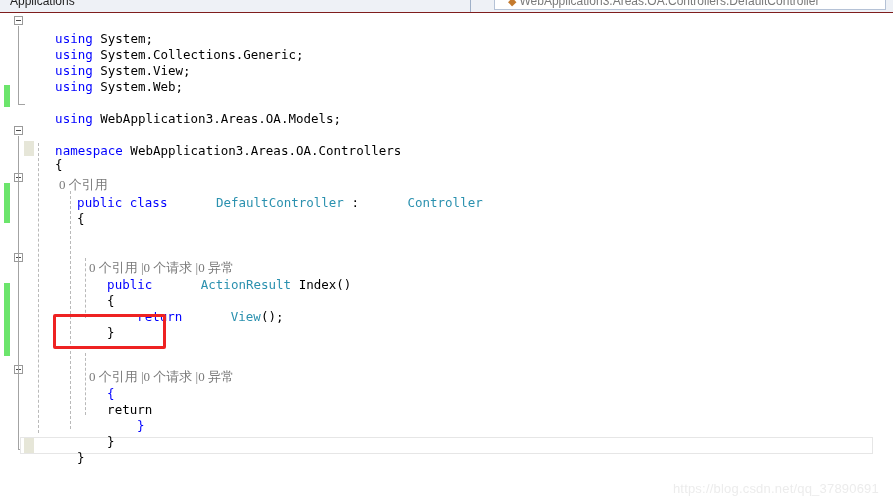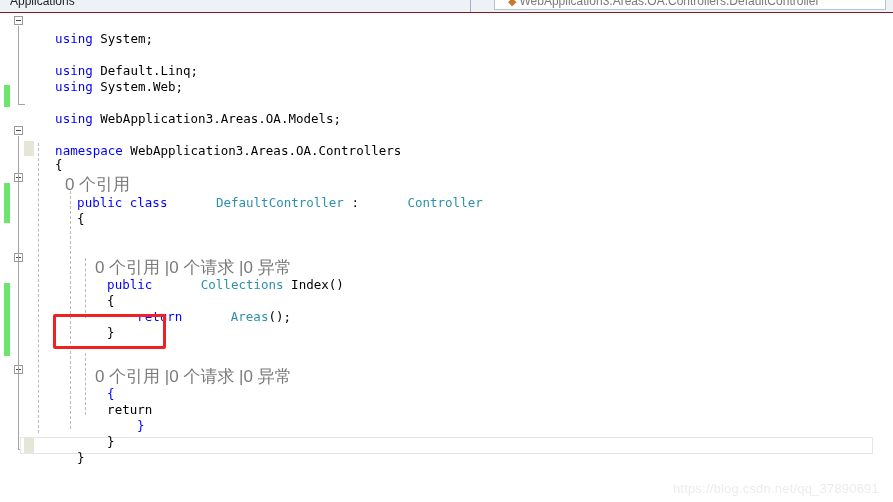--- a/index.html
+++ b/index.html
@@ -124,22 +124,22 @@
   .kw    { color: #0000ff; }
   .type  { color: #2b91af; padding-left: 41px; }
   .cmt   { color: #008000; }
   .attr  { color: #2b8a70; }
   .plain { color: #000000; }
 
   
   .codelens {
     position: absolute;
     white-space: pre;
-    font-family: Liberation Sans, sans-serif;
-    font-size: 17px;
+    font-family: Liberation Serif, serif;
+    font-size: 13px;
     line-height: 16px;
     color: #7a7a7a;
   }
 
   
   #currentline {
     position: absolute;
     left: 20px;
     width: 853px;
     height: 17px;
@@ -210,22 +210,25 @@
   <div class="guide" style="left:85px; top:245px; height:60px;"></div>
   <div class="guide" style="left:85px; top:340px; height:62px;"></div>
 
   <div class="bracematch" style="left:24px; top:128px; width:10px; height:15px;"></div>
   <div id="currentline" style="top:424px;"></div>
   <div class="bracematch" style="left:24px; top:425px; width:10px; height:15px;"></div>
 
   <div class="line" style="left:25px; top:2px;">
     <span class="kw">using</span><span class="plain"> System;</span>
   </div>
+  <div class="line" style="left:25px; top:18px;">
+    <span class="kw">using</span><span class="plain"> System.Collections.Generic;</span>
+  </div>
   <div class="line" style="left:25px; top:34px;">
-    <span class="kw">using</span><span class="plain"> Default.Linq;</span>
+    <span class="kw">using</span><span class="plain"> System.View;</span>
   </div>
   <div class="line" style="left:25px; top:50px;">
     <span class="kw">using</span><span class="plain"> System.Web;</span>
   </div>
   <div class="line" style="left:25px; top:82px;">
     <span class="kw">using</span><span class="plain"> WebApplication3.Areas.OA.Models;</span>
   </div>
 
   <div class="line" style="left:25px; top:114px;">
     <span class="kw">namespace</span><span class="plain"> WebApplication3.Areas.OA.Controllers</span>
@@ -244,27 +247,27 @@
   <div class="line" style="left:47px; top:182px;">
     <span class="plain">{</span>
   </div>
 
 
   <div class="codelens" style="left:76px; top:231px;">
     <span>0 个引用 |0 个请求 |0 异常</span>
   </div>
 
   <div class="line" style="left:77px; top:248px;">
-    <span class="kw">public </span><span class="type">Collections</span><span class="plain"> Index()</span>
+    <span class="kw">public </span><span class="type">ActionResult</span><span class="plain"> Index()</span>
   </div>
   <div class="line" style="left:77px; top:264px;">
     <span class="plain">{</span>
   </div>
   <div class="line" style="left:107px; top:280px;">
-    <span class="kw">return </span><span class="type">Areas</span><span class="plain">();</span>
+    <span class="kw">return </span><span class="type">View</span><span class="plain">();</span>
   </div>
   <div class="line" style="left:77px; top:296px;">
     <span class="plain">}</span>
   </div>
 
 
   <div class="codelens" style="left:76px; top:340px;">
     <span>0 个引用 |0 个请求 |0 异常</span>
   </div>
 

